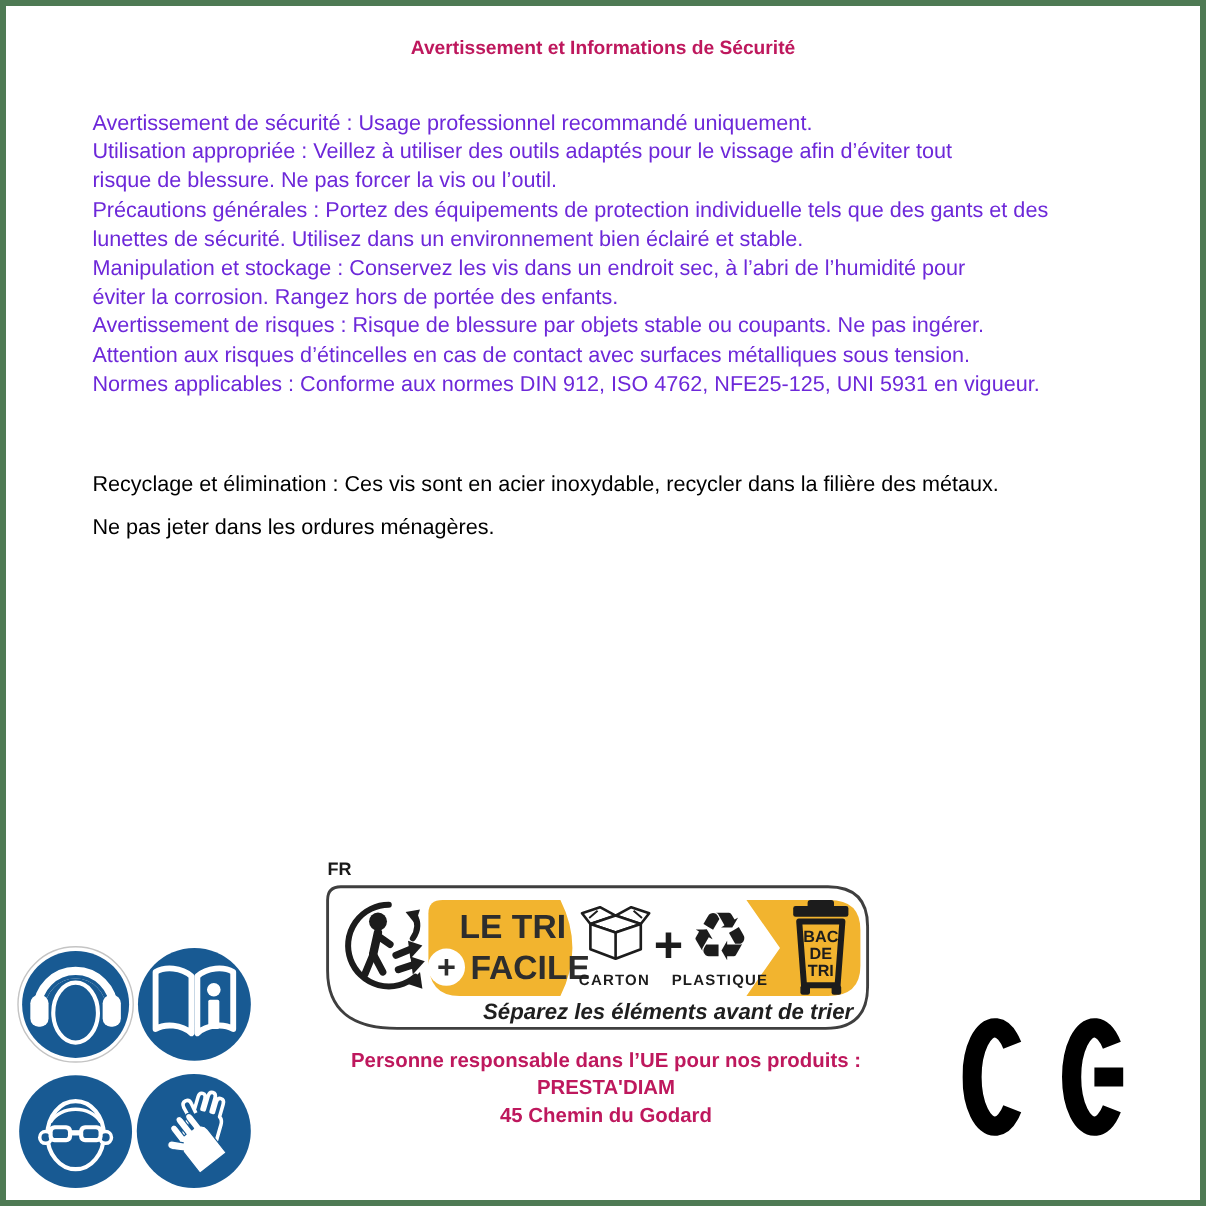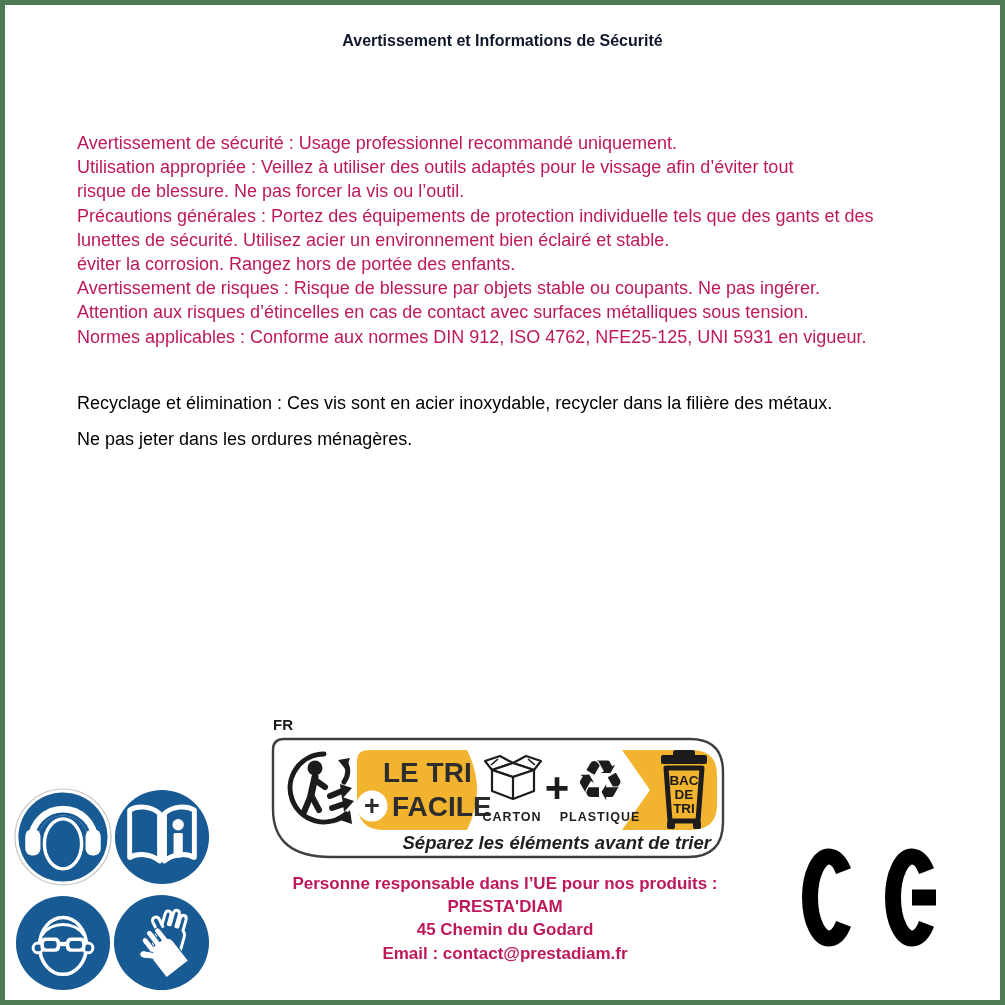--- a/index.html
+++ b/index.html
@@ -9,25 +9,25 @@
     background:#ffffff;
     border:5px solid #4E7A54;
     font-family:"Liberation Sans", sans-serif;
     color:#111;
     position:relative;
     overflow:hidden;
   }
   .abs{position:absolute;}
   .page-title{
     top:27px;left:0;width:100%;
-    text-align:center;font-size:16px;font-weight:bold;color:#0f172a;
+    text-align:center;font-size:16px;font-weight:bold;color:#be185d;
   }
   .warnings{
     left:72px;top:85px;width:895px;
-    font-size:18px;line-height:24.2px;color:#be185d;margin-top:41px;
+    font-size:18px;line-height:24.2px;color:#6d28d9;
   }
   .warnings div{white-space:nowrap;}
   .recycling{
     left:72px;top:374px;width:895px;
     font-size:18px;line-height:24.2px;color:#000;
   }
   .recycling div{white-space:nowrap;margin-top:12px;}
   .fr-code{
     left:268px;top:711px;font-size:15px;font-weight:bold;color:#1a1a1a;text-align:center;
   }
@@ -43,21 +43,22 @@
 </head>
 <body>
 
 <div class="abs page-title">Avertissement et Informations de Sécurité</div>
 
 <div class="abs warnings">
   <div>Avertissement de sécurité : Usage professionnel recommandé uniquement.</div>
   <div>Utilisation appropriée : Veillez à utiliser des outils adaptés pour le vissage afin d’éviter tout</div>
   <div>risque de blessure. Ne pas forcer la vis ou l’outil.</div>
   <div>Précautions générales : Portez des équipements de protection individuelle tels que des gants et des</div>
-  <div>lunettes de sécurité. Utilisez acier un environnement bien éclairé et stable.</div>
+  <div>lunettes de sécurité. Utilisez dans un environnement bien éclairé et stable.</div>
+  <div>Manipulation et stockage : Conservez les vis dans un endroit sec, à l’abri de l’humidité pour</div>
   <div>éviter la corrosion. Rangez hors de portée des enfants.</div>
   <div>Avertissement de risques : Risque de blessure par objets stable ou coupants. Ne pas ingérer.</div>
   <div>Attention aux risques d’étincelles en cas de contact avec surfaces métalliques sous tension.</div>
   <div>Normes applicables : Conforme aux normes DIN 912, ISO 4762, NFE25-125, UNI 5931 en vigueur.</div>
 </div>
 
 <div class="abs recycling">
   <div>Recyclage et élimination : Ces vis sont en acier inoxydable, recycler dans la filière des métaux.</div>
   <div>Ne pas jeter dans les ordures ménagères.</div>
 </div>
@@ -163,21 +164,20 @@
     <text x="24" y="63" text-anchor="middle" font-family="Liberation Sans, sans-serif" font-size="13.5" font-weight="bold" fill="#1c1c1c">TRI</text>
   </g>
 
   <text x="440" y="112" text-anchor="end" font-family="Liberation Sans, sans-serif" font-size="18.5" font-weight="bold" font-style="italic" fill="#1f1f1f">Séparez les éléments avant de trier</text>
 </svg>
 
 <div class="abs company">
   <div>Personne responsable dans l’UE pour nos produits :</div>
   <div>PRESTA'DIAM</div>
   <div>45 Chemin du Godard</div>
-  <div>Email : contact@prestadiam.fr</div>
 </div>
 
 <svg class="abs" style="left:797px;top:842px" width="142" height="101" viewBox="0 0 142 101">
   <path d="M41.55 24.1 A19 41 0 1 0 41.55 76.9" fill="none" stroke="#000000" stroke-width="16"></path>
   <path d="M124.55 24.1 A19 41 0 1 0 124.55 76.9" fill="none" stroke="#000000" stroke-width="16"></path>
   <path d="M110 50.5 H134" fill="none" stroke="#000000" stroke-width="16"></path>
 </svg>
 <span class="sr-only">CE</span>
 
 </body></html>

